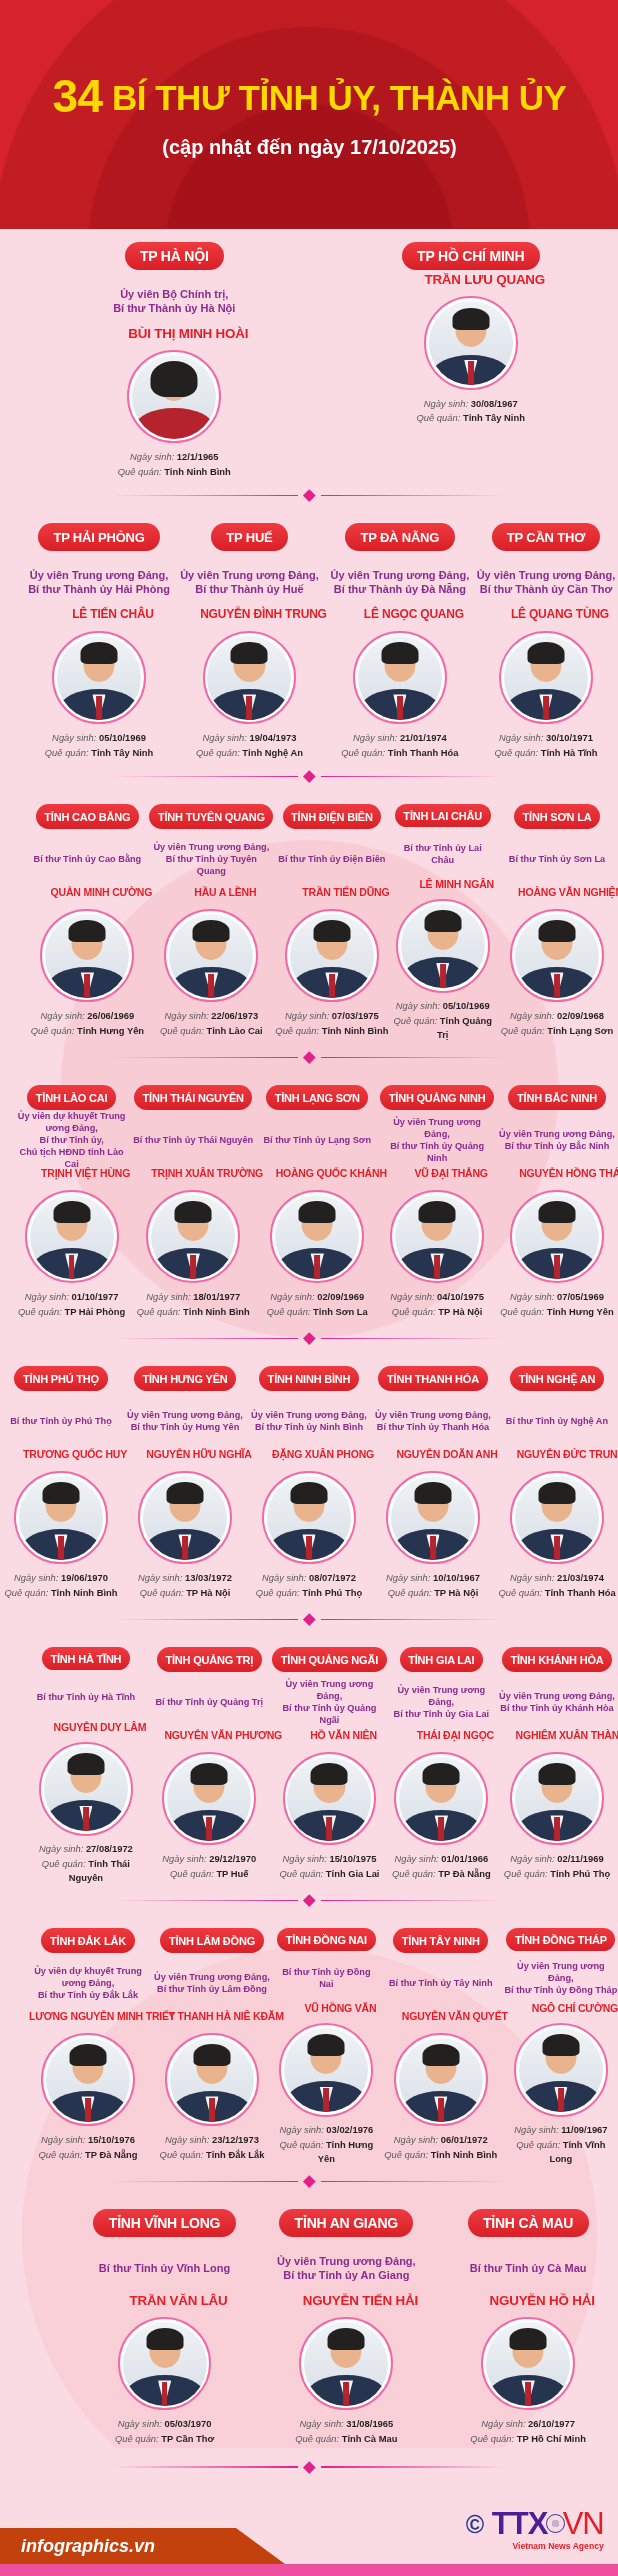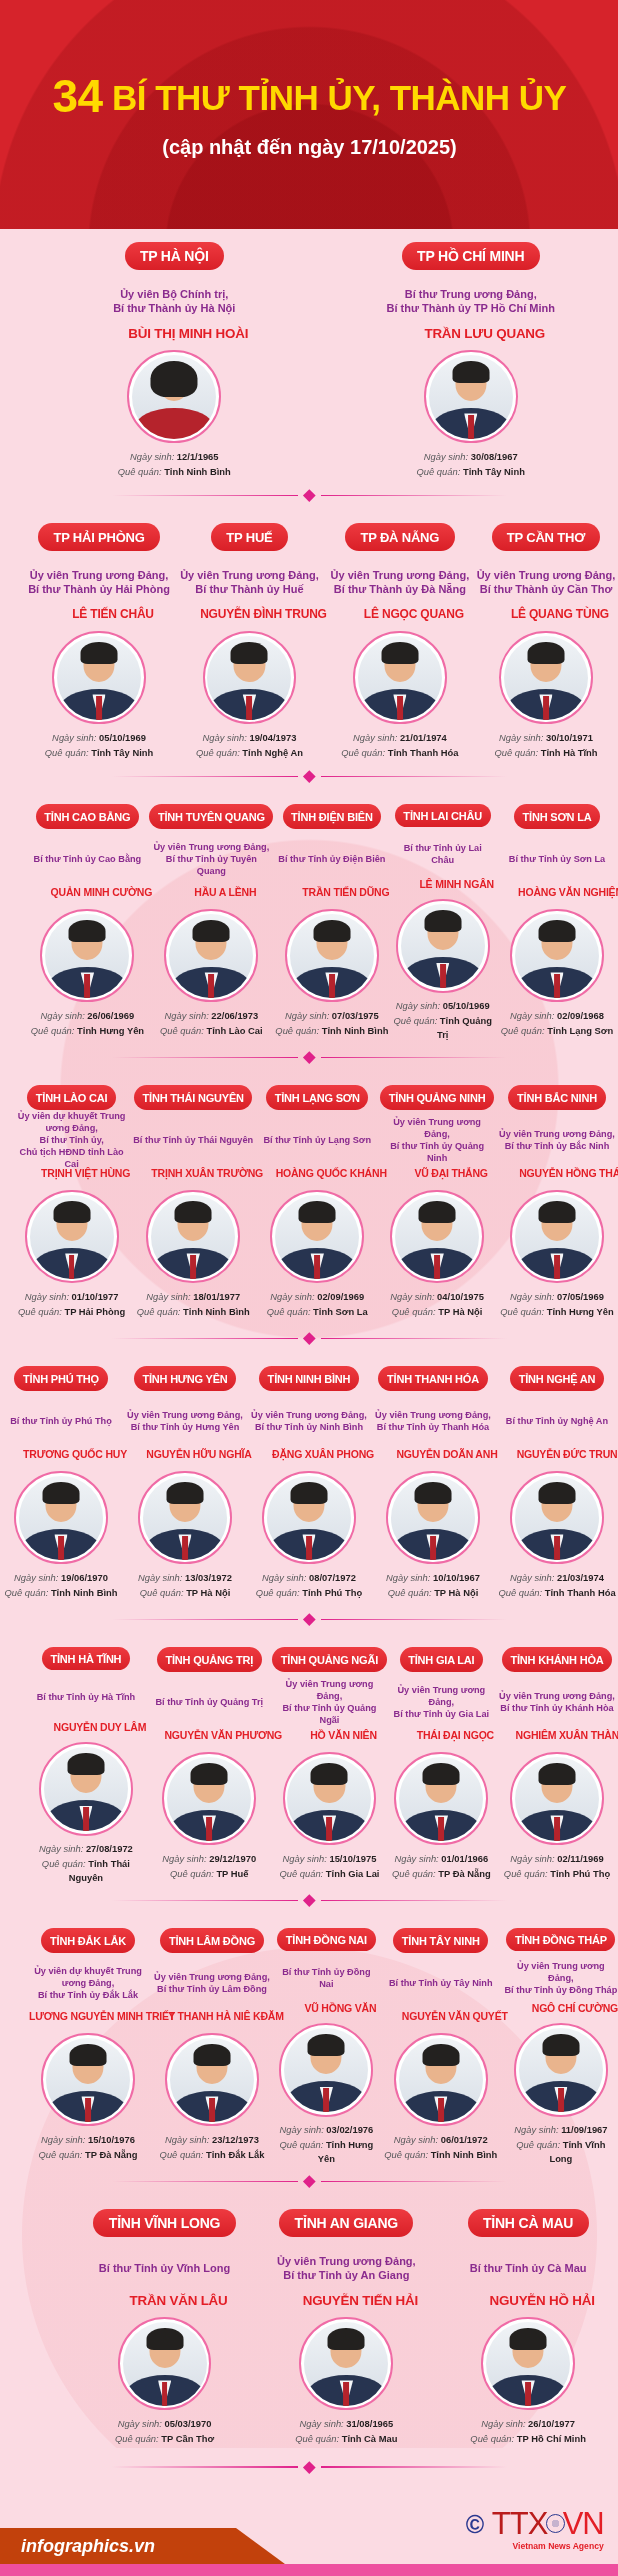--- a/index.html
+++ b/index.html
@@ -81,21 +81,21 @@
   .bottom-bar{position:absolute;left:0;bottom:0;width:100%;height:12.4px;background:#ee4f9f;}
   .ribbon{
     position:absolute;left:0;bottom:10.5px;width:287px;height:38px;background:#c2410c;
     clip-path:polygon(0 0,82% 0,100% 100%,0 100%);
     display:flex;align-items:center;
   }
   .ribbon span{color:#fff;font-style:italic;font-weight:bold;font-size:18px;padding-left:21px;}
   .agency{position:absolute;right:15.3px;bottom:25px;display:flex;align-items:flex-start;gap:7.6px;}
   .agency .copy{color:#2b3990;font-size:25px;font-weight:bold;line-height:1;margin-top:3.8px;}
   .ttx-line{display:flex;align-items:center;line-height:1;}
-  .ttx-line .ttx{color:#b91c1c;font-weight:normal;font-size:31px;letter-spacing:-1px;}
+  .ttx-line .ttx{color:#4c1d95;font-weight:bold;font-size:31px;letter-spacing:-1px;}
   .ttx-line .globe{width:17px;height:17px;border-radius:50%;border:1.9px solid #2b3990;margin:0 -1.9px;background:
     radial-gradient(circle at 50% 50%, rgba(43,57,144,.25) 0 30%, transparent 31%);}
   .ttx-line .vn{color:#e31e26;font-weight:normal;font-size:31px;letter-spacing:-1px;}
   .agency-caption{color:#e31e26;font-weight:bold;font-size:8.6px;text-align:right;margin-top:1.9px;}
 </style>
 </head>
 <body>
 
 <div class="page">
 
@@ -119,22 +119,20 @@
         <div class="hair"></div>
       </div>
     </div>
     <div class="info">
       <div><span class="lbl">Ngày sinh:</span> <span class="val">12/1/1965</span></div>
       <div><span class="lbl">Quê quán:</span> <span class="val">Tỉnh Ninh Bình</span></div>
     </div>
   </div>
         <div class="card">
     <div class="pill">TP HỒ CHÍ MINH</div>
-    <div class="position">Bí thư Trung ương Đảng,
-Bí thư Thành ủy TP Hồ Chí Minh</div>
     <div class="name">TRẦN LƯU QUANG</div>
     <div class="photo">
       <div class="avatar">
         <div class="suit"></div>
         <div class="shirt"></div>
         <div class="tie"></div>
         <div class="head"></div>
         <div class="hair"></div>
       </div>
     </div>

